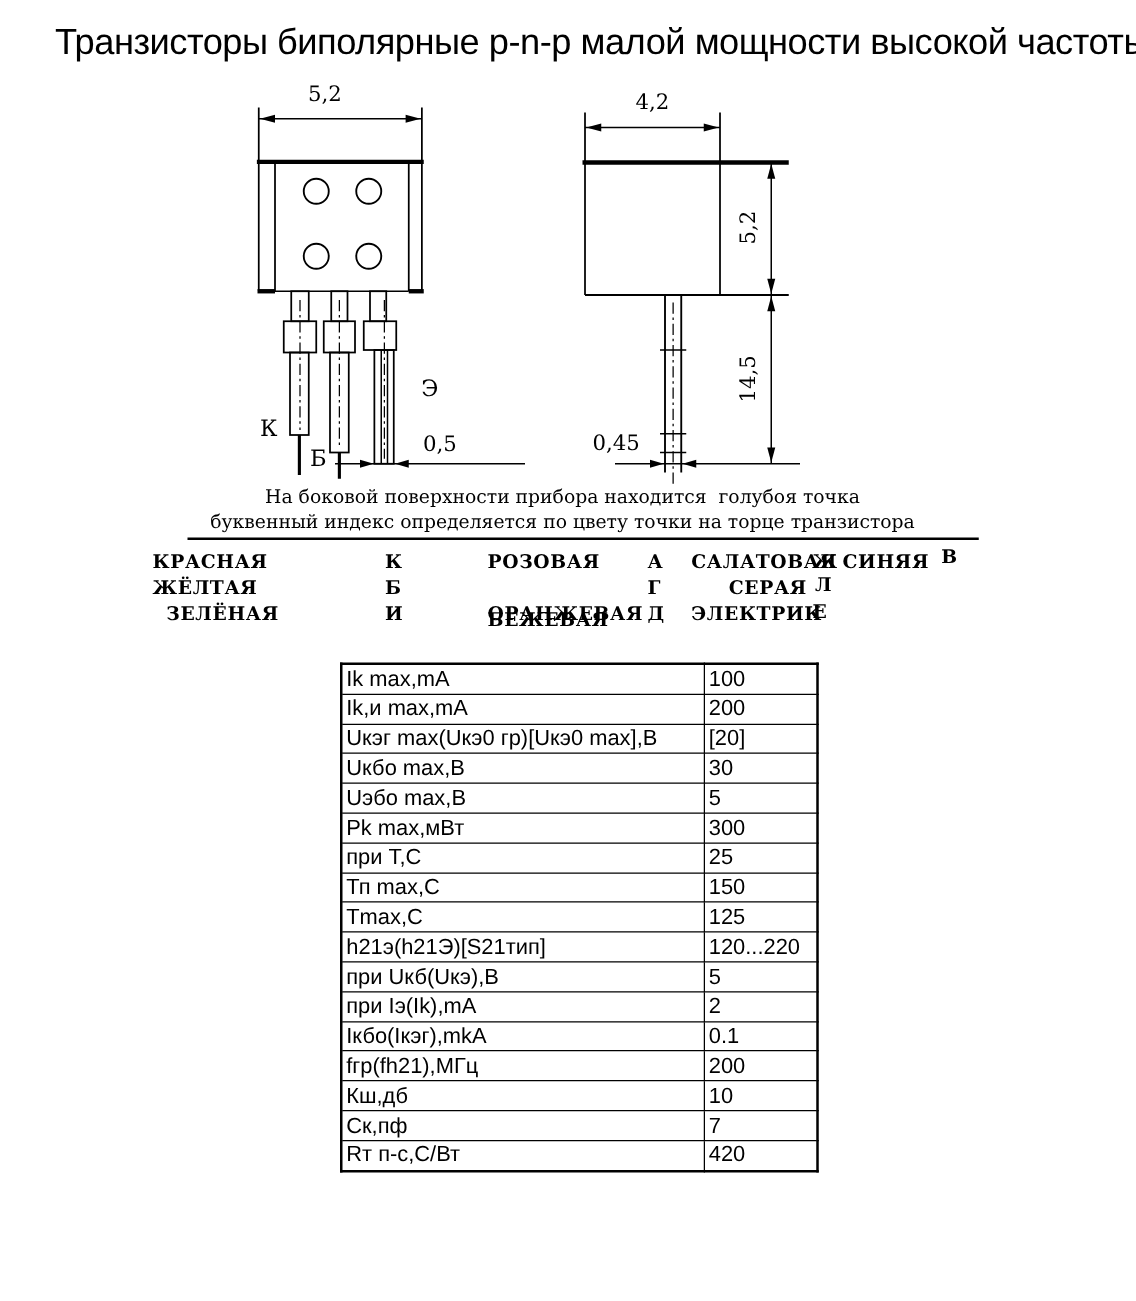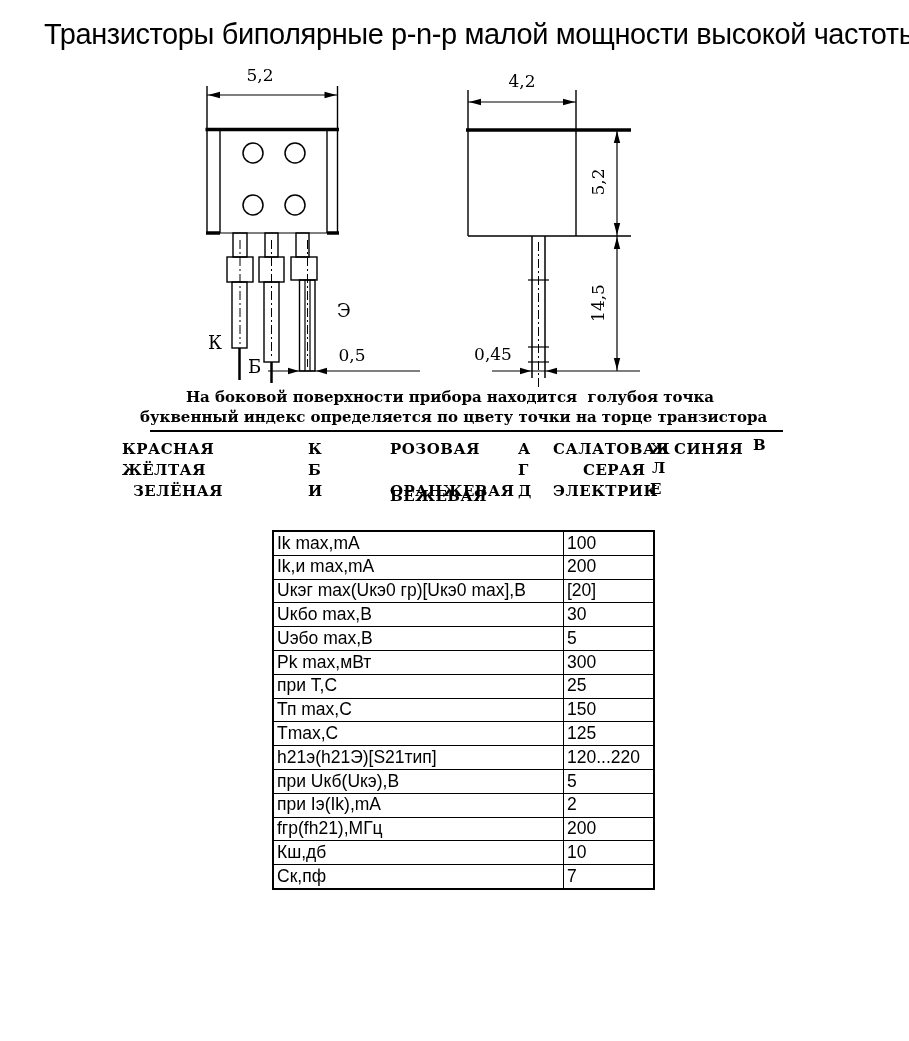--- a/index.html
+++ b/index.html
@@ -15,21 +15,21 @@
   svg.drawing line, svg.drawing rect, svg.drawing circle { stroke:#000; fill:none; }
   .cl { stroke-dasharray:9 3 2 3; }
   text.dim {
     font-family:"DejaVu Serif", serif; font-size:17px; fill:#000; stroke:none;
   }
   text.pin {
     font-family:"DejaVu Serif", serif; font-size:18px; fill:#000; stroke:none;
   }
   .caption {
     position:absolute; left:140px; width:620px; text-align:center;
-    font-family:"DejaVu Serif", serif; font-weight:bold; font-size:15px;
+    font-family:"DejaVu Serif", serif; font-weight:normal; font-size:15px;
     white-space:pre; color:#000;
   }
   .cap1 { top:388px; }
   .cap2 { top:408px; }
   .rule { position:absolute; left:150px; top:430px; width:633px; height:2px; background:#000; }
   .legend-cell {
     position:absolute; font-family:"DejaVu Serif", serif; font-weight:bold;
     font-size:15px; letter-spacing:0.5px; white-space:nowrap; color:#000;
   }
   table.spec {
@@ -209,27 +209,35 @@
         </tr>
       <tr>
           <td class="c1">при Uкб(Uкэ),В</td>
           <td class="c2">5</td>
         </tr>
       <tr>
           <td class="c1">при Iэ(Ik),mA</td>
           <td class="c2">2</td>
         </tr>
       <tr>
+          <td class="c1">Iкбо(Iкэг),mkA</td>
+          <td class="c2">0.1</td>
+        </tr>
+      <tr>
           <td class="c1">fгр(fh21),МГц</td>
           <td class="c2">200</td>
         </tr>
       <tr>
           <td class="c1">Кш,дб</td>
           <td class="c2">10</td>
         </tr>
       <tr>
           <td class="c1">Ск,пф</td>
           <td class="c2">7</td>
         </tr>
+      <tr>
+          <td class="c1">Rт п-с,С/Вт</td>
+          <td class="c2">420</td>
+        </tr>
     </tbody>
   </table>
 
 </div>
 
 </body></html>

